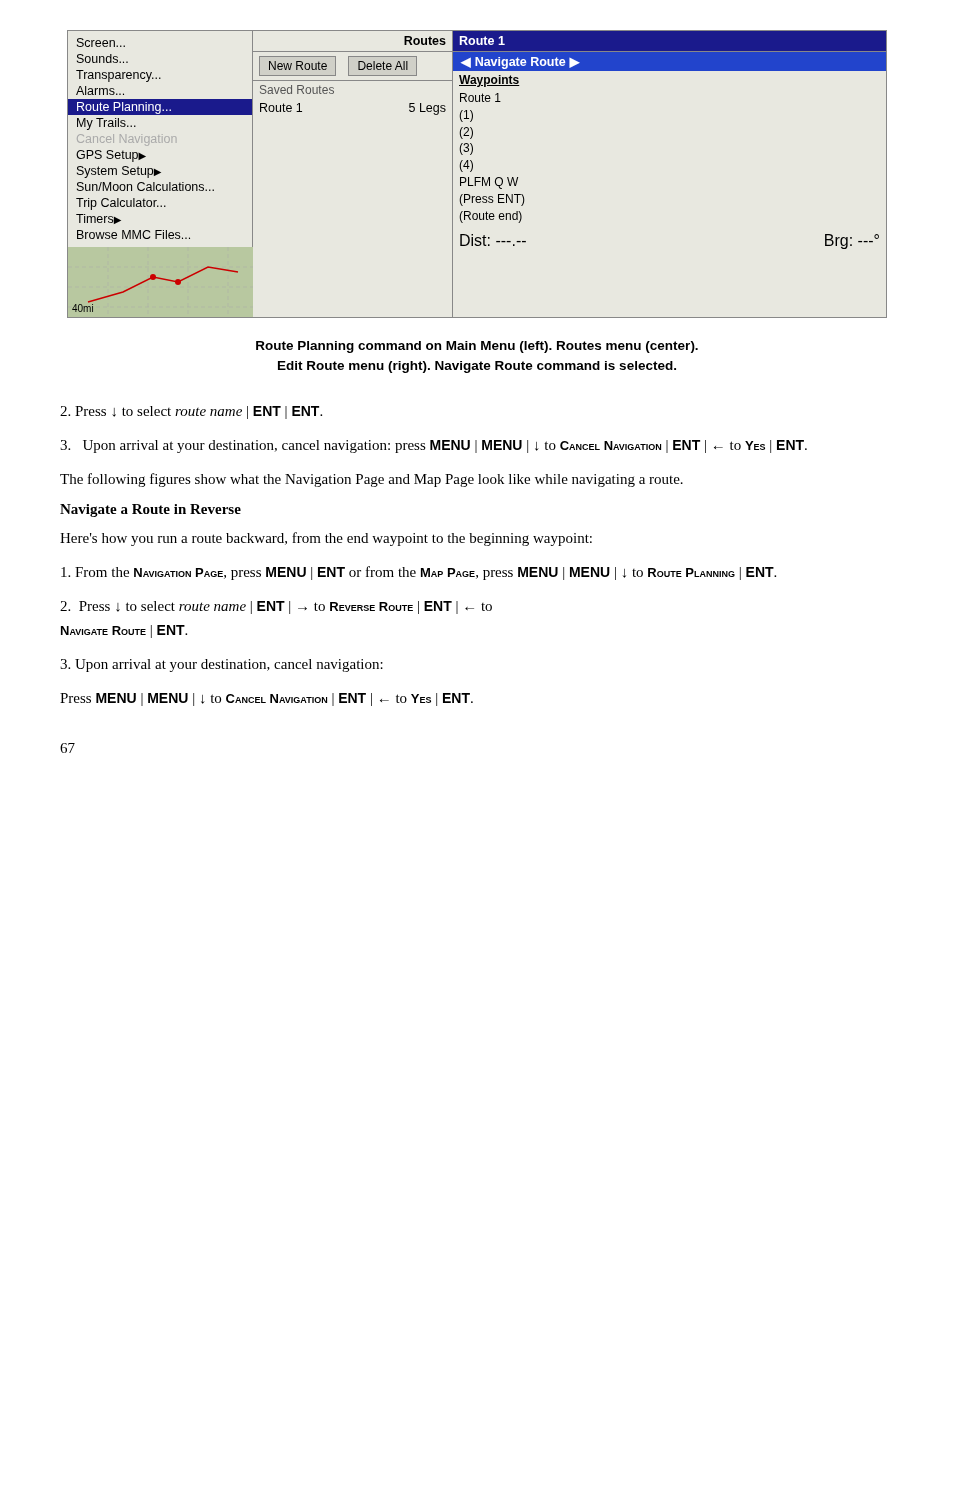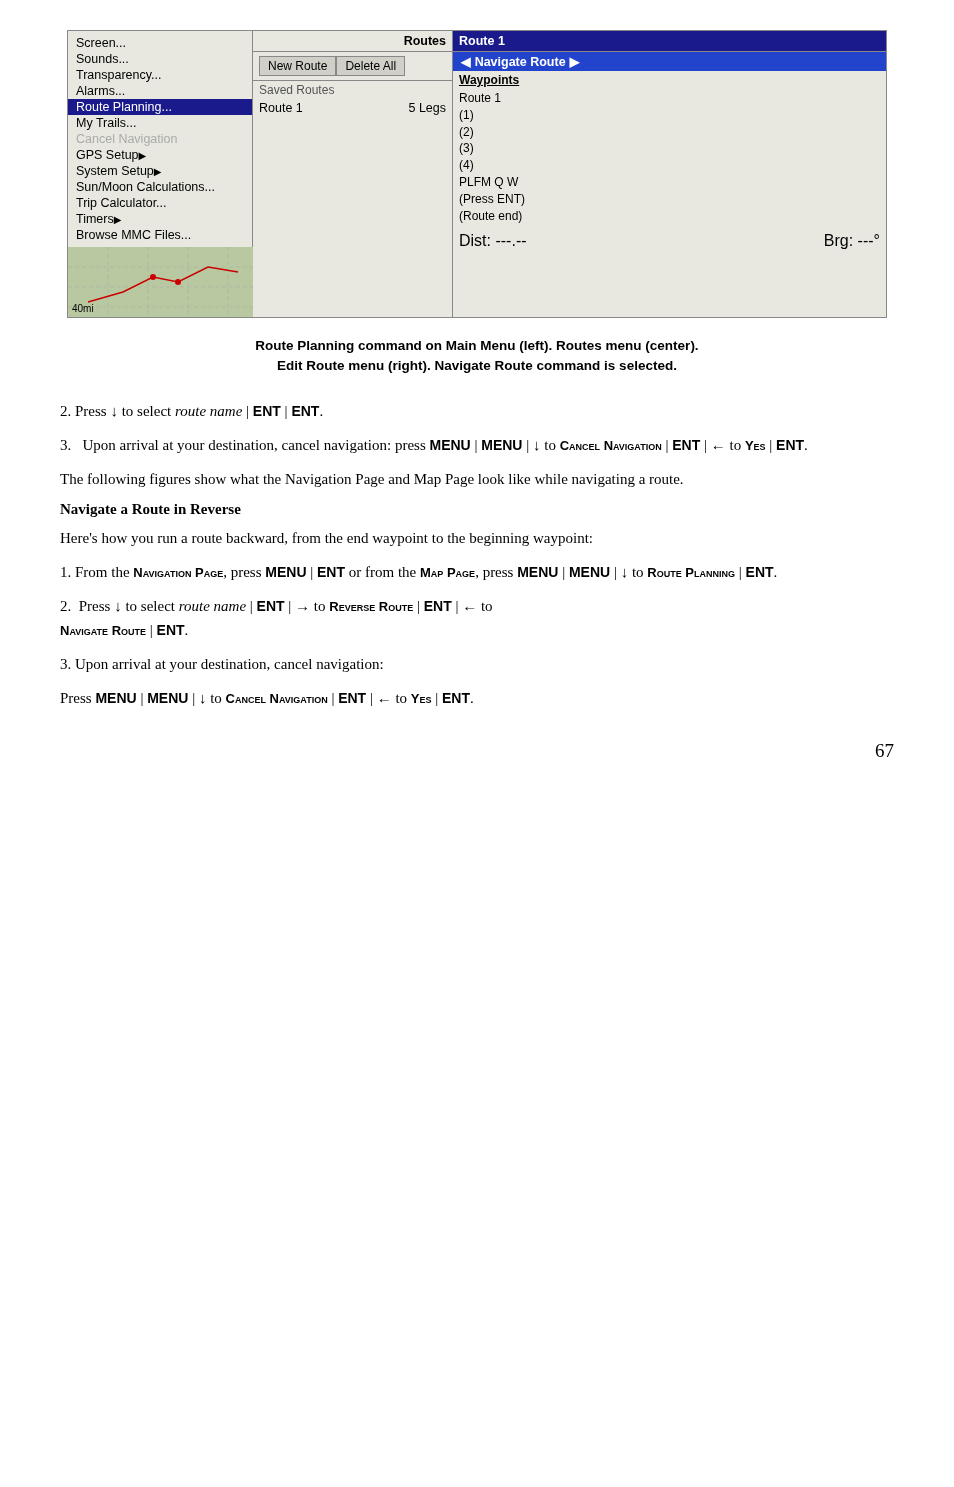--- a/index.html
+++ b/index.html
@@ -80,21 +80,21 @@
     }
     .routes-header {
       background: #e8e8e0;
       padding: 3px 6px;
       font-weight: bold;
       border-bottom: 1px solid #888;
       text-align: right;
     }
     .routes-buttons {
       display: flex;
-      gap: 0;
+      gap: 12px;
       padding: 4px 6px;
       border-bottom: 1px solid #888;
       align-items: center;
     }
     .routes-btn {
       background: #d0d0c8;
       border: 1px solid #888;
       padding: 2px 8px;
       font-size: 12px;
       font-family: Arial, sans-serif;
@@ -202,23 +202,23 @@
     em {
       font-style: italic;
     }
     .small-caps {
       font-variant: small-caps;
       font-family: Arial, sans-serif;
       font-size: 13px;
       font-weight: bold;
     }
     .page-number {
-      text-align: right;
-      font-family: 'Times New Roman', Times, serif;
-      font-size: 19px;
+      text-align: left;
+      font-family: 'Times New Roman', Times, serif;
+      font-size: 15px;
       margin-top: 30px;
     }
 
     .panel-container {
       display: flex;
       flex-direction: column;
       min-width: 185px;
     }
   </style>
 </head>

